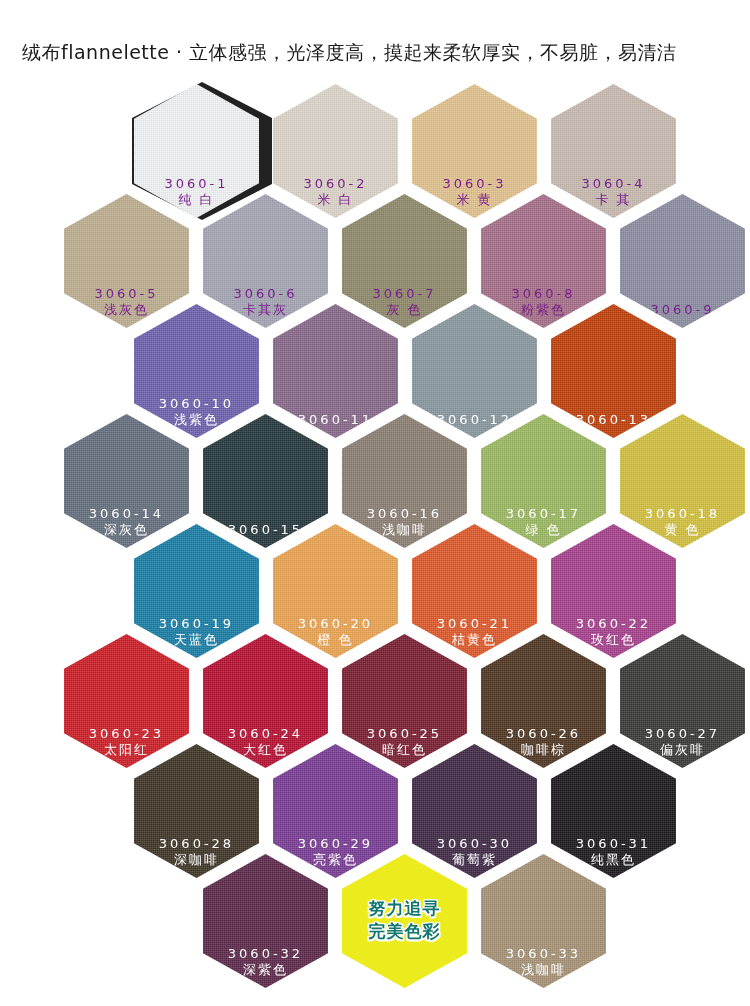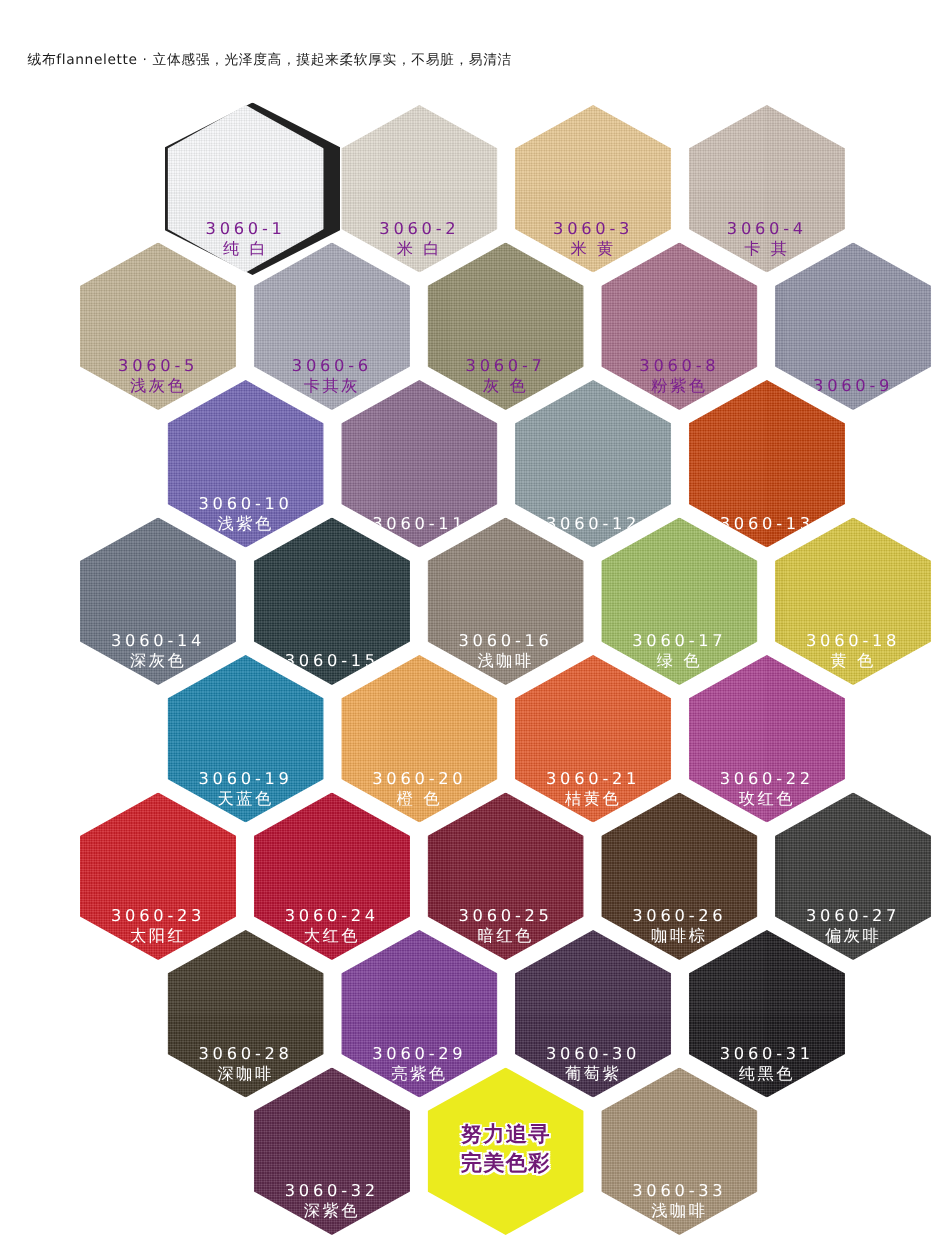--- a/index.html
+++ b/index.html
@@ -6,21 +6,21 @@
   body{
     width:750px;height:1006px;
     background:#ffffff;
     font-family:"Liberation Sans","DejaVu Sans",sans-serif;
     overflow:hidden;
     position:relative;
   }
   #header-text{
     position:absolute;
     left:22px; top:40px;
-    font-size:11px;
+    font-size:19px;
     color:#1a1a1a;
     letter-spacing:.5px;
     white-space:nowrap;
     font-family:"DejaVu Sans","Liberation Sans",sans-serif;
   }
   #grid{
     position:absolute;
     left:0; top:84px;
     width:750px; height:900px;
   }
@@ -75,21 +75,21 @@
     transform:translateY(-52%);
     text-align:center;
     line-height:1.35;
     pointer-events:none;
   }
   .promo-text span{
     display:block;
     font-size:17px;
     font-weight:bold;
     letter-spacing:1px;
-    color:#701a75;
+    color:#0f766e;
     font-family:"DejaVu Sans","Liberation Sans",sans-serif;
     text-shadow:
       -1.5px -1.5px 0 #fff, 1.5px -1.5px 0 #fff,
       -1.5px  1.5px 0 #fff, 1.5px  1.5px 0 #fff,
       -1.5px 0 0 #fff, 1.5px 0 0 #fff,
       0 -1.5px 0 #fff, 0 1.5px 0 #fff;
   }
 </style>
 </head>
 <body>

